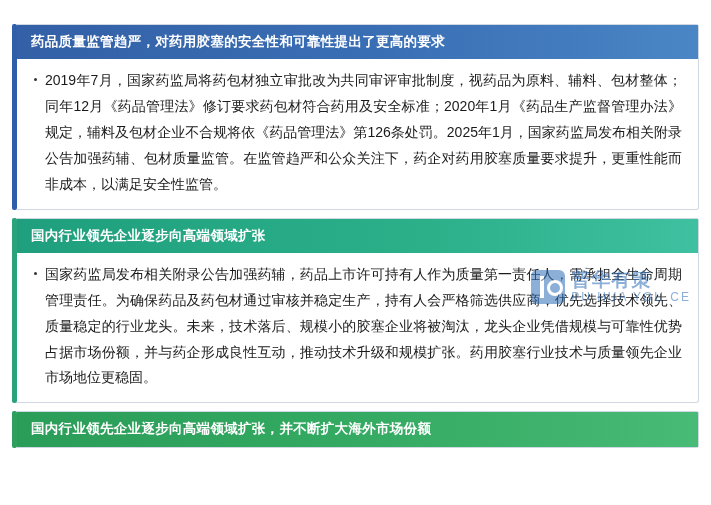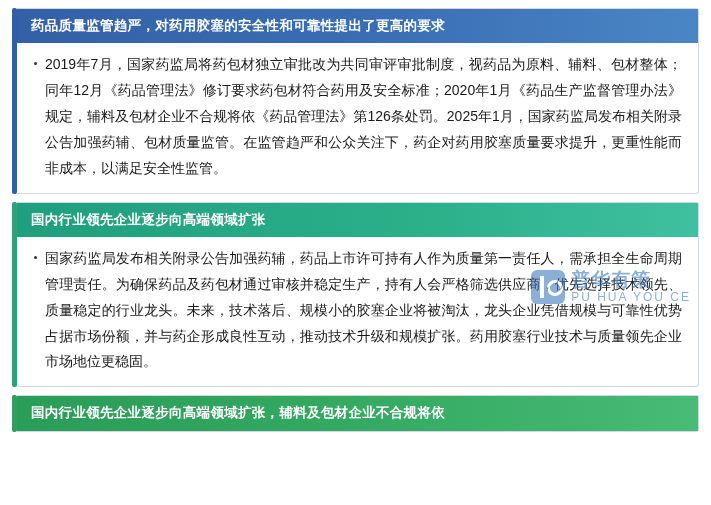--- a/index.html
+++ b/index.html
@@ -12,21 +12,21 @@
     background: #ffffff;
     font-family: "Liberation Sans", sans-serif;
     overflow: hidden;
     position: relative;
   }
   .page {
     position: relative;
     width: 711px;
     height: 505px;
     box-sizing: border-box;
-    padding: 8px 12px;
+    padding: 24px 12px;
   }
   .section {
     position: relative;
     margin-bottom: 8px;
   }
   
   .section .accent {
     position: absolute;
     left: 0;
     top: 0;
@@ -170,21 +170,21 @@
       <div class="headline">国内行业领先企业逐步向高端领域扩张</div>
       <div class="bullets">
         <div class="bullet">国家药监局发布相关附录公告加强药辅，药品上市许可持有人作为质量第一责任人，需承担全生命周期管理责任。为确保药品及药包材通过审核并稳定生产，持有人会严格筛选供应商，优先选择技术领先、质量稳定的行业龙头。未来，技术落后、规模小的胶塞企业将被淘汰，龙头企业凭借规模与可靠性优势占据市场份额，并与药企形成良性互动，推动技术升级和规模扩张。药用胶塞行业技术与质量领先企业市场地位更稳固。</div>
       </div>
     </div>
   </div>
 
   <div class="section sec-teal">
     <div class="accent"></div>
     <div class="body-wrap">
-      <div class="headline">国内行业领先企业逐步向高端领域扩张，辅料及包材企业不合规将依</div>
+      <div class="headline">国内行业领先企业逐步向高端领域扩张，并不断扩大海外市场份额</div>
     </div>
   </div>
 
   <div class="watermark">
     <div class="wm-mark"></div>
     <div class="wm-text">
       <span class="wm-title">普华有策</span>
       <span class="wm-sub">PU HUA YOU CE</span>
     </div>
   </div>

